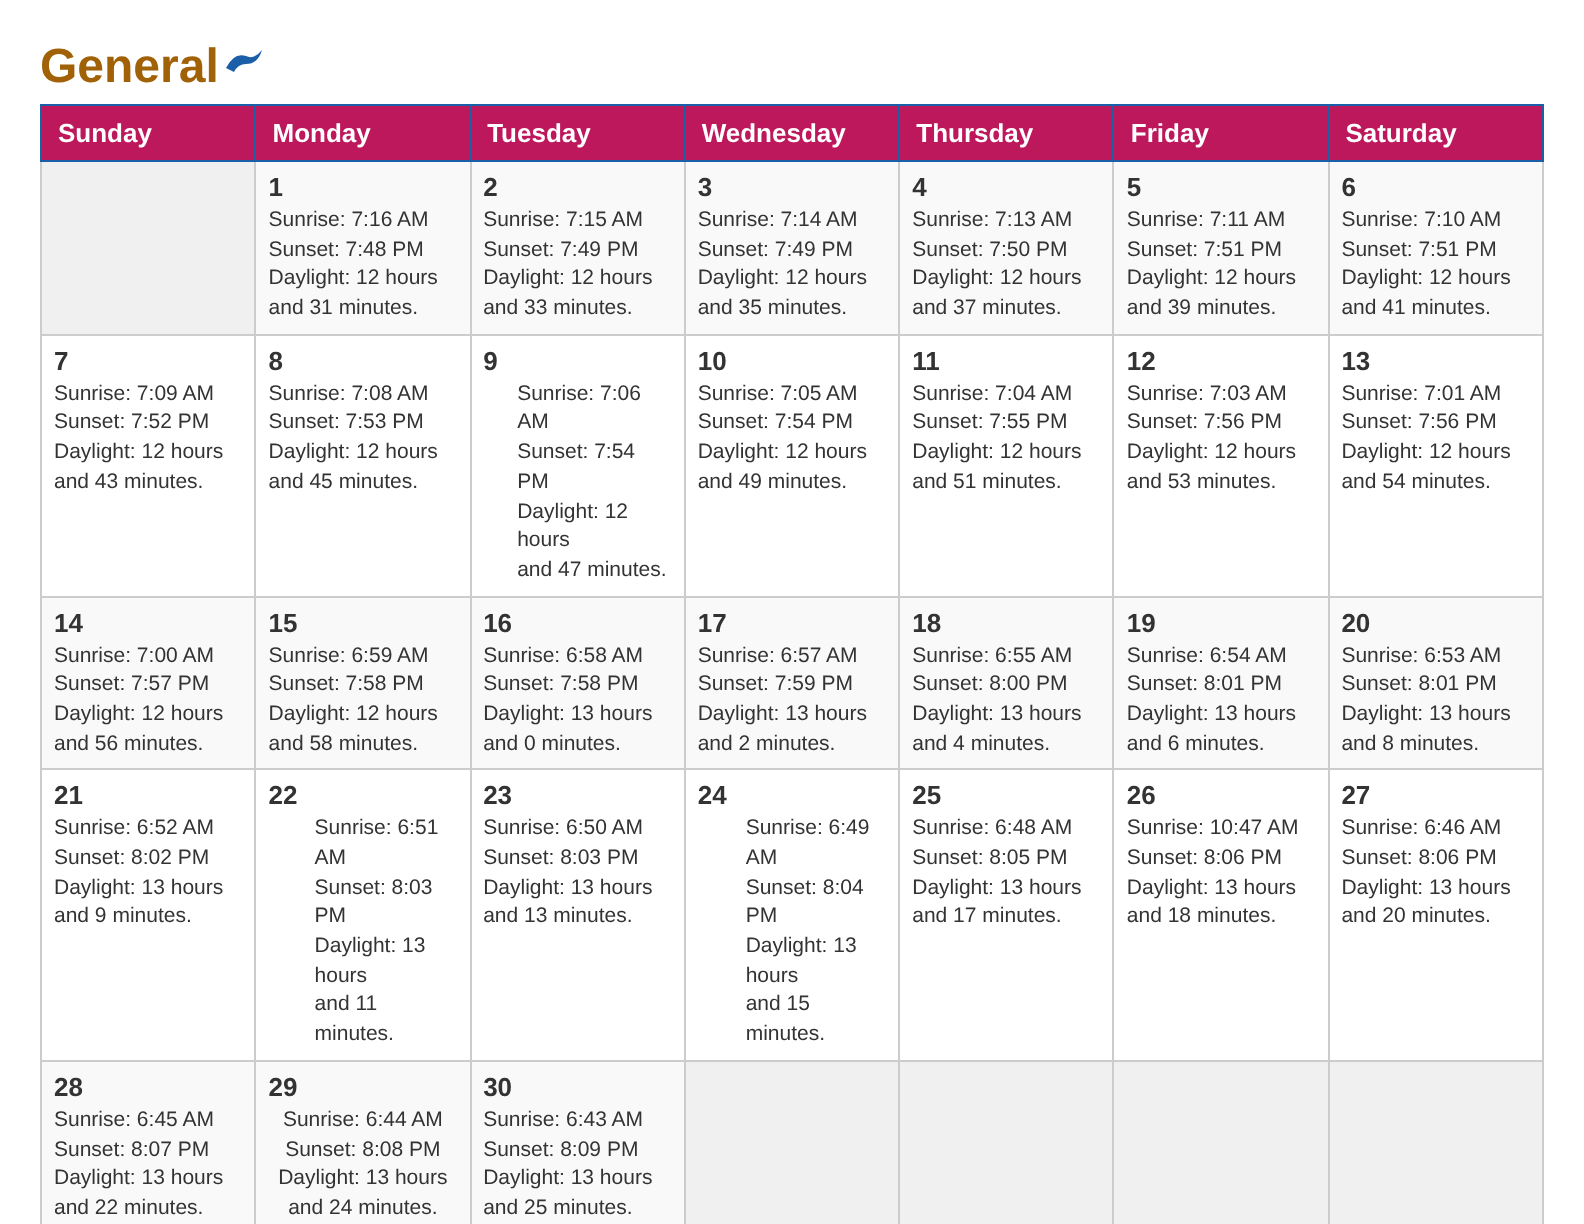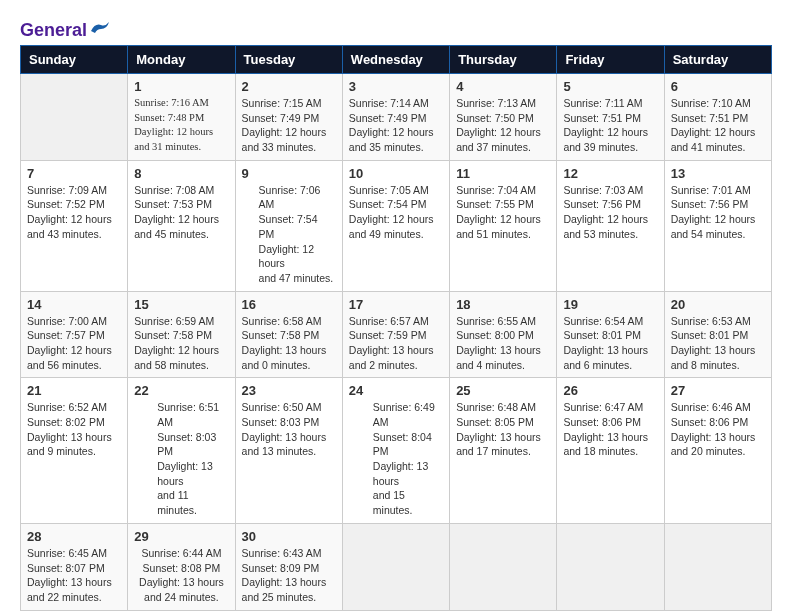--- a/index.html
+++ b/index.html
@@ -32,21 +32,21 @@
     .location {
       font-size: 14px;
       color: #555;
     }
     .calendar {
       width: 100%;
       border-collapse: collapse;
       border: 1px solid #ccc;
     }
     .calendar th {
-      background: #0f172a;
+      background: #be185d;
       color: #fff;
       text-align: left;
       padding: 6px 8px;
       font-size: 13px;
       border: 1px solid #1a5fa8;
     }
     .calendar td {
       vertical-align: top;
       border: 1px solid #ccc;
       padding: 5px 6px;
@@ -74,21 +74,21 @@
     .empty-cell {
       background: #f0f0f0 !important;
     }
   </style>
 </head>
 <body>
 
 <div class="header">
   <div class="logo">
     <div style="display:flex;align-items:center;">
-      <span style="font-size:18px;font-weight:bold;color:#4c1d95;">General</span>
+      <span style="font-size:24px;font-weight:bold;color:#a16207;">General</span>
       <svg width="22" height="16" viewBox="0 0 22 16" style="margin-left:2px;margin-top:-4px;">
         <path d="M2,10 Q6,2 12,4 Q16,6 20,1 Q18,8 12,8 Q8,8 6,12 Z" fill="#1a5fa8"></path>
       </svg>
     </div>
     <span style="font-size:22px;font-weight:bold;color:#1a5fa8;margin-top:-6px;"></span>
   </div>
   <div class="title-block">
     <div class="month-title"></div>
     <div class="location"></div>
   </div>
@@ -104,21 +104,21 @@
         <th>Thursday</th>
         <th>Friday</th>
         <th>Saturday</th>
       </tr>
   </thead>
   <tbody id="calendar-body">
   <tr>
         <td class="empty-cell"></td>
         <td>
           <div class="day-number">1</div>
-          <div class="day-info" style="white-space: pre-line; font-family: Liberation Serif, serif;">Sunrise: 7:16 AM
+          <div class="day-info" style="white-space: pre-line;">Sunrise: 7:16 AM
 Sunset: 7:48 PM
 Daylight: 12 hours
 and 31 minutes.</div>
         </td>
         <td>
           <div class="day-number">2</div>
           <div class="day-info" style="white-space: pre-line;">Sunrise: 7:15 AM
 Sunset: 7:49 PM
 Daylight: 12 hours
 and 33 minutes.</div>
@@ -285,21 +285,21 @@
         </td>
         <td>
           <div class="day-number">25</div>
           <div class="day-info" style="white-space: pre-line;">Sunrise: 6:48 AM
 Sunset: 8:05 PM
 Daylight: 13 hours
 and 17 minutes.</div>
         </td>
         <td>
           <div class="day-number">26</div>
-          <div class="day-info" style="white-space: pre-line;">Sunrise: 6:47 AM
+          <div class="day-info" style="white-space: pre-line;">Sunrise: 10:47 AM
 Sunset: 8:06 PM
 Daylight: 13 hours
 and 18 minutes.</div>
         </td>
         <td>
           <div class="day-number">27</div>
           <div class="day-info" style="white-space: pre-line;">Sunrise: 6:46 AM
 Sunset: 8:06 PM
 Daylight: 13 hours
 and 20 minutes.</div>

